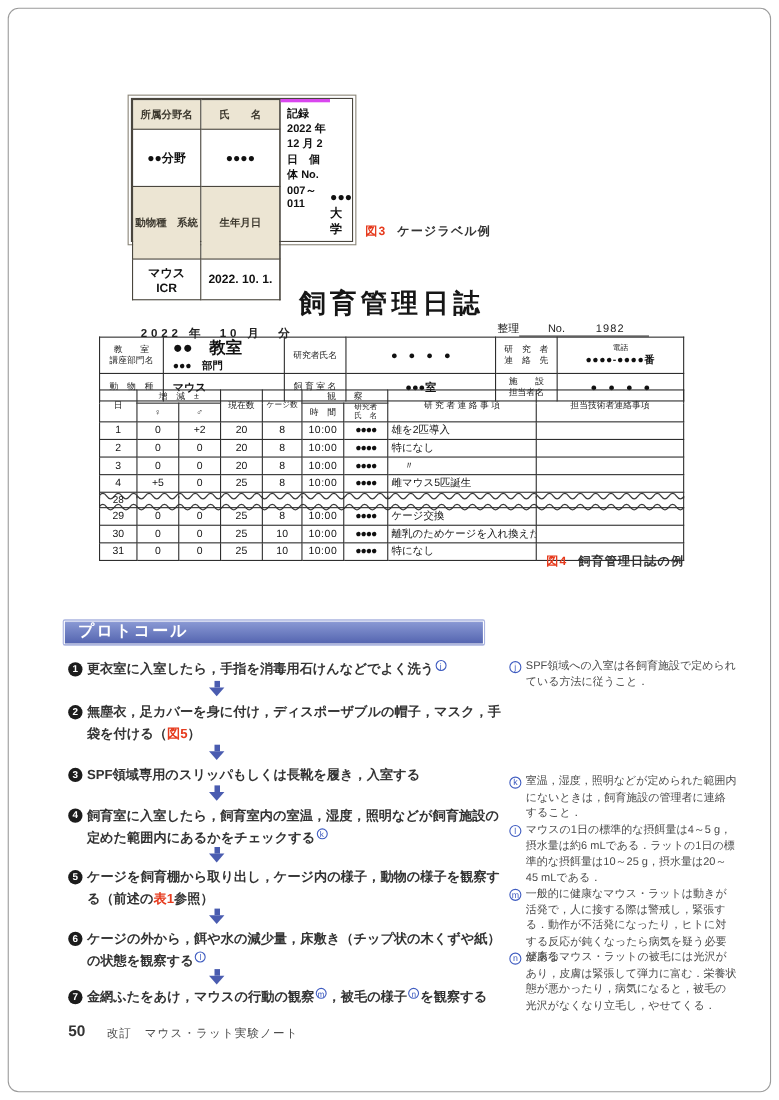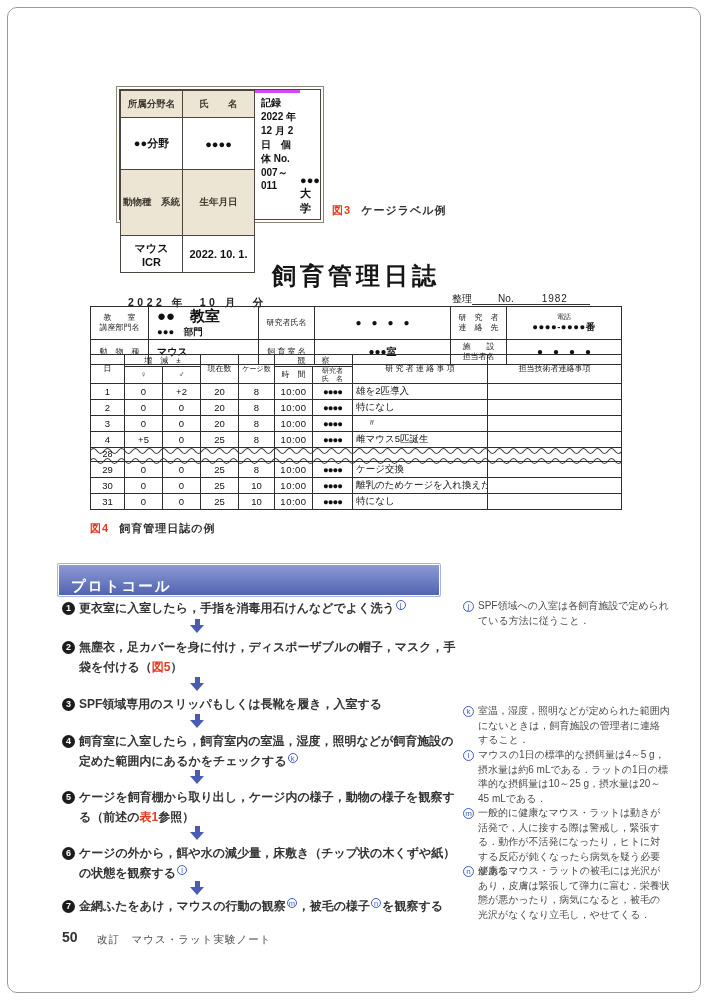--- a/index.html
+++ b/index.html
@@ -54,24 +54,24 @@
   table.main td.note { text-align:left; font-size:8.5px; padding-left:3px; white-space:nowrap; }
   table.main td.time { font-size:8.5px; letter-spacing:.5px; }
   #block1 table.main { border:1.5px solid #2e2e2e; border-bottom:none; }
   #block1 tr.strip td { height:5px; border-bottom:none; }
   #block2 table.main { border:1.5px solid #2e2e2e; border-top:none; }
   #block2 tr.partial td { height:7px; border-top:none; font-size:9px; position:relative; }
   #block2 tr.partial td span { position:relative; top:-2px; }
   svg.wave { position:absolute; left:90px; }
 
   
-  #proto-banner { position:absolute; left:57px; top:563px; width:384px; height:34px;
+  #proto-banner { position:absolute; left:57px; top:563px; width:384px; height:24px;
     border-radius:2px; background:linear-gradient(#8d9cd6,#5162ae);
     border:1px solid #aab4e0; box-shadow:inset 0 1px 1px rgba(255,255,255,.45), 0 0 0 1px #ffffff inset;
-    display:flex; align-items:flex-end; }
+    display:flex; align-items:flex-start; }
   #proto-banner span { color:#fff; font-weight:bold; font-size:14.5px; letter-spacing:2px; padding-left:13px; }
   .step { position:absolute; left:62px; width:396px; font-size:12px; font-weight:600;
     line-height:20px; color:#333; padding-left:17px; }
   .stepnum { position:absolute; left:0; top:3.5px; width:13px; height:13px; border-radius:50%;
     background:#1c1c1c; color:#fff; font-size:9px; line-height:13px; text-align:center; font-weight:bold; }
   .red { color:#e63a1d; }
   .suplet { display:inline-block; vertical-align:4px; width:10px; height:10px; border-radius:50%;
     border:1px solid #3f5cc0; color:#3f5cc0; font-size:7.5px; line-height:9.5px; text-align:center;
     font-weight:normal; margin:0 1px; }
   .arrow { position:absolute; left:190px; width:14px; }
@@ -337,21 +337,21 @@
         <td>10</td>
         <td class="time">10:00</td>
         <td class="dots">●●●●</td>
         <td class="note">特になし</td>
         <td></td>
       </tr>
     </tbody>
       </table>
   </div>
 
-  <div class="figcap" style="left:90px; top:521px; width:532px; text-align:left">
+  <div class="figcap" style="left:90px; top:503px; width:532px; text-align:right">
     <span class="figno">図4</span><span>飼育管理日誌の例</span>
   </div>
 
   <div id="proto-banner">
     <span>プロトコール</span>
   </div>
 
   <div class="step" style="top:598px">
     <span class="stepnum">1</span>
     <span>更衣室に入室したら，手指を消毒用石けんなどでよく洗う</span><span class="red"></span><span></span><span class="suplet">j</span>

